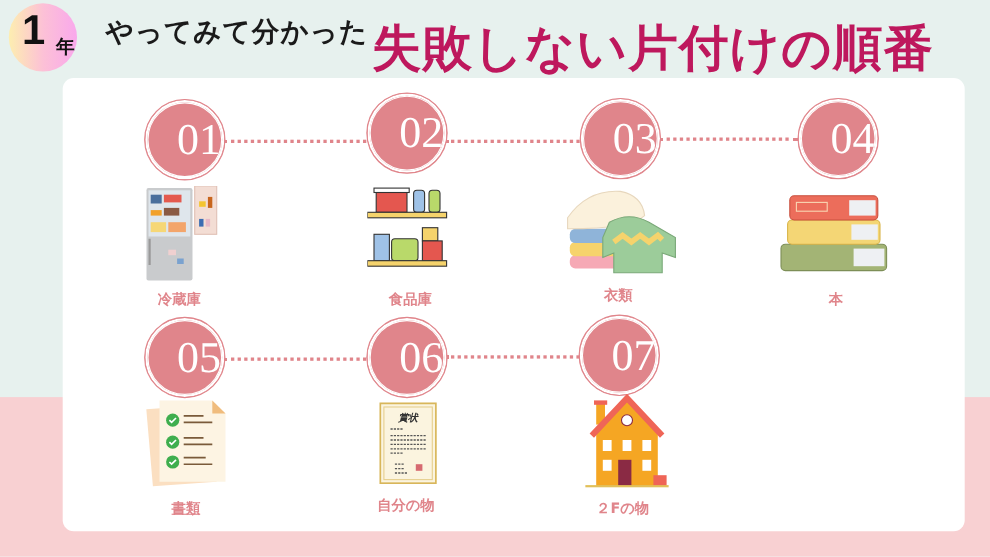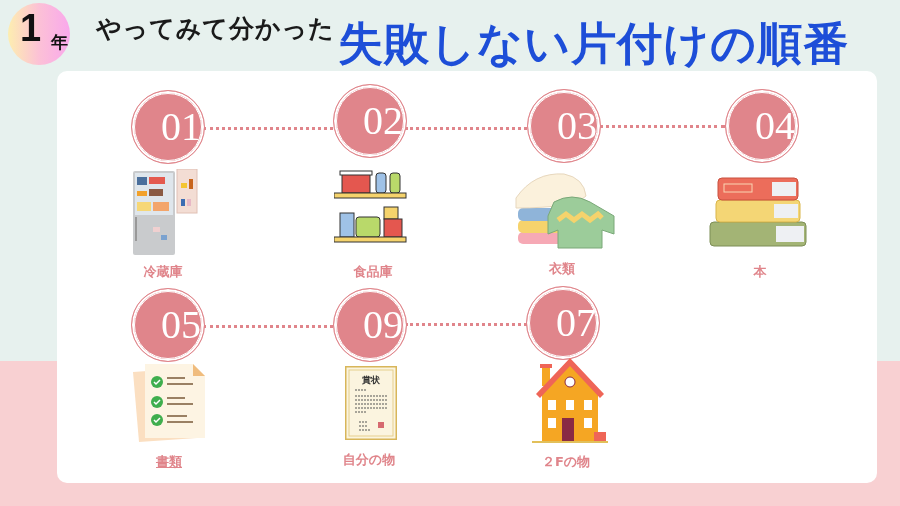--- a/index.html
+++ b/index.html
@@ -9,38 +9,38 @@
     background:#e7f1ee;
   }
   .bg-bottom { position:absolute; left:0; top:361px; width:900px; height:145px; background:#f8d0d2; }
   .badge {
     position:absolute; left:8px; top:3px; width:62px; height:62px; border-radius:50%;
     background:linear-gradient(90deg,#fdeeb0 0%,#fcc1d6 50%,#f9a8ec 100%);
   }
   .badge .num { position:absolute; left:12px; top:4px; font-size:38px; font-weight:bold; color:#111; font-family:"Liberation Sans", sans-serif; }
   .badge .nen { position:absolute; left:43px; top:28px; font-size:17px; font-weight:bold; color:#111; }
   .subtitle { position:absolute; left:80px; top:12px; font-size:25px; font-weight:bold; color:#1a1a1a; letter-spacing:1px;margin-left:16px; }
-  .title { position:absolute; left:338px; top:14px; font-size:45px; font-weight:bold; color:#1d4ed8; letter-spacing:1px;font-family:Liberation Serif, serif; }
+  .title { position:absolute; left:338px; top:14px; font-size:45px; font-weight:bold; color:#be185d; letter-spacing:1px;font-family:Liberation Serif, serif; }
   .card {
     position:absolute; left:57px; top:71px; width:820px; height:412px;
     background:#fff; border-radius:10px;
   }
   .circle {
     position:absolute; width:72px; height:72px; border-radius:50%;
     background:#e0858b; box-shadow:0 0 0 2px #fff inset;
     border:1px solid #e0858b;
   }
   .circle::after { content:""; position:absolute; inset:2px; border-radius:50%; border:1.5px solid #fff; }
   .circle span {
     position:absolute; left:0; right:0; top:12px; text-align:center;
     font-family:"Liberation Serif", serif; font-size:40px; color:#fff;margin-left:26px;
   }
   .dots { position:absolute; height:0; border-top:3px dotted #e0858b; }
   .label { position:absolute; width:120px; text-align:center; font-size:13px; font-weight:bold; color:#e0858b; }
-  .icon { position:absolute; }
+  .icon { position:absolute;font-style:italic; }
 </style>
 </head>
 <body>
 
 <div class="bg-bottom"></div>
 
 <div class="badge">
   <span class="num">1</span>
   <span class="nen">年</span>
 </div>
@@ -142,21 +142,21 @@
     <circle cx="26" cy="20" r="6" fill="#3fae4e"></circle>
     <circle cx="26" cy="40" r="6" fill="#3fae4e"></circle>
     <circle cx="26" cy="58" r="6" fill="#3fae4e"></circle>
     <path d="M23 20 L25 22 L29 18 M23 40 L25 42 L29 38 M23 58 L25 60 L29 56" stroke="#fff" stroke-width="1.5" fill="none"></path>
     <path d="M36 16 H54 M36 22 H62 M36 36 H54 M36 42 H62 M36 54 H56 M36 60 H62" stroke="#7a5a3a" stroke-width="1.5"></path>
   </svg>
 </div>
 <div class="label" style="left:109px;top:453px;text-decoration:underline;">書類</div>
 
 <div class="circle" style="left:333px;top:288px;">
-    <span>09</span>
+    <span>06</span>
   </div>
 <div class="icon" style="left:345px;top:366px;">
   <svg width="52" height="74" viewBox="0 0 52 74">
     <rect x="0" y="0" width="52" height="74" fill="#fbf4df" stroke="#d8b65a" stroke-width="3"></rect>
     <rect x="4" y="4" width="44" height="66" fill="none" stroke="#e6cf8e" stroke-width="1"></rect>
     <text x="26" y="17" font-size="9" text-anchor="middle" fill="#333" font-weight="bold">賞状</text>
     <path d="M10 24 H22 M10 30 H42 M10 34 H42 M10 38 H42 M10 42 H42 M10 46 H22 M14 56 H22 M14 60 H22 M14 64 H26" stroke="#555" stroke-width="1.2" stroke-dasharray="2 1"></path>
     <rect x="33" y="56" width="6" height="6" fill="#d66a70"></rect>
   </svg>
 </div>

